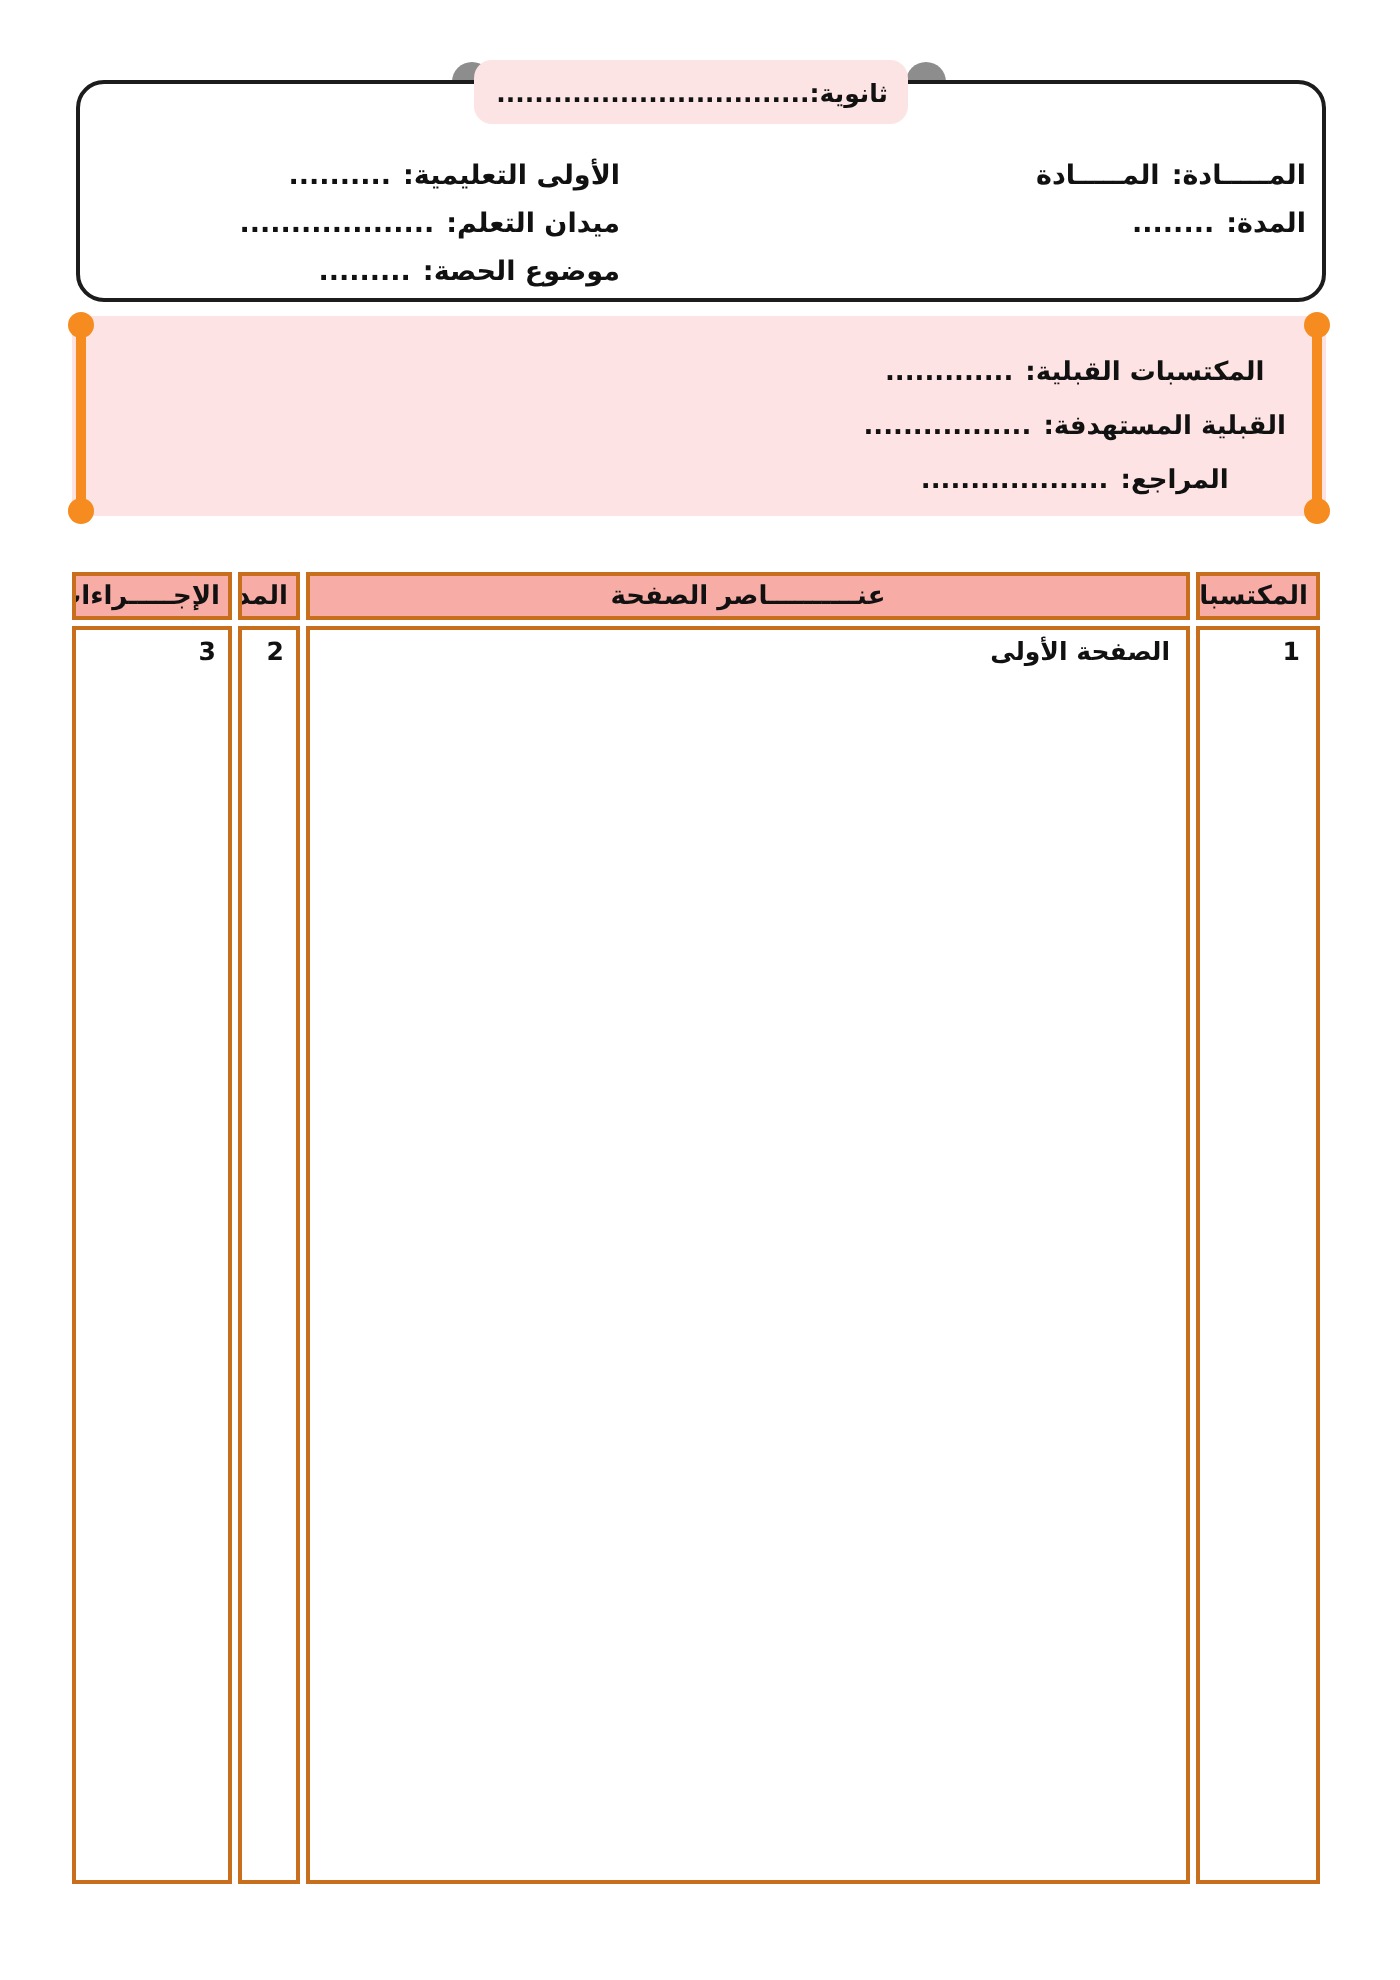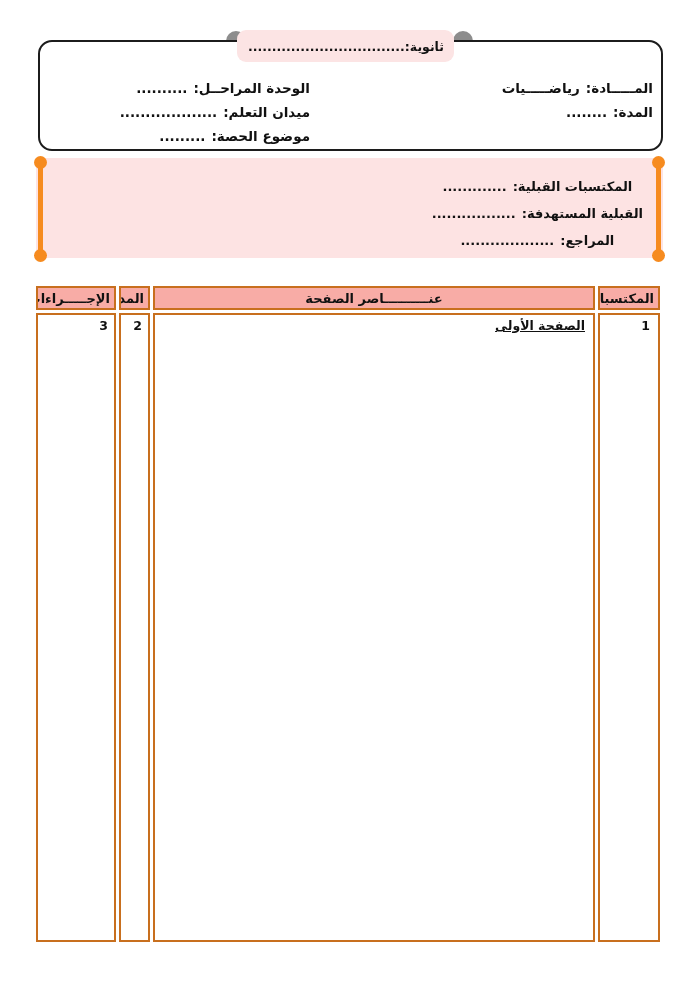--- a/index.html
+++ b/index.html
@@ -37,51 +37,51 @@
   .info-text{position:absolute;top:173px;right:57px;z-index:3;font-size:13px;line-height:27px;text-align:center;white-space:nowrap;}
   
   table.grid{
     position:absolute;left:33px;top:283px;width:630px;height:662px;
     border-collapse:separate;border-spacing:3px;table-layout:fixed;
   }
   table.grid th,table.grid td{border:2px solid #c86f1e;box-sizing:border-box;}
   table.grid th{background:#f8aca6;height:24px;text-align:center;font-size:13px;padding:1px 4px;font-weight:700;white-space:nowrap;overflow:hidden;}
   table.grid td{background:#ffffff;vertical-align:top;font-size:12.5px;font-weight:700;}
   td.c-stage{text-align:right;padding:3px 8px;}
-  td.c-el{text-align:right;padding:3px 8px;text-decoration:underline;}
+  td.c-el{text-align:right;padding:3px 8px;}
   td.c-dur{text-align:right;padding:3px 6px;}
   td.c-proc{text-align:right;padding:3px 6px;}
 </style>
 </head>
 <body>
 
 <div class="page">
 
   <div class="pin-circle pin-left"></div>
   <div class="pin-circle pin-right"></div>
 
   <div class="header-box"></div>
 
   <div class="school-tab">
     <span>ثانوية:</span>
     <span class="val">.................................</span>
   </div>
 
   <div class="hdr-col hdr-right">
     <div class="line">
-      <span>المـــــادة:</span><span class="val">رياضـــــيات</span>
+      <span>المـــــادة:</span><span class="val">المـــــادة</span>
     </div>
     <div class="line">
       <span>المدة:</span><span class="val">........</span>
     </div>
   </div>
 
   <div class="hdr-col hdr-left">
     <div class="line">
-      <span>الوحدة المراحــل:</span><span class="val">..........</span>
+      <span>الأولى التعليمية:</span><span class="val">..........</span>
     </div>
     <div class="line">
       <span>ميدان التعلم:</span><span class="val">...................</span>
     </div>
     <div class="line">
       <span>موضوع الحصة:</span><span class="val">.........</span>
     </div>
   </div>
 
   <div class="info-box"></div>

